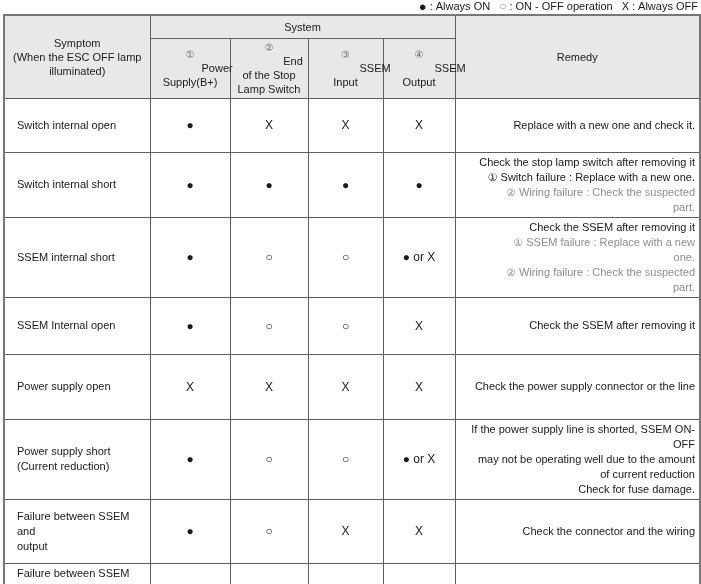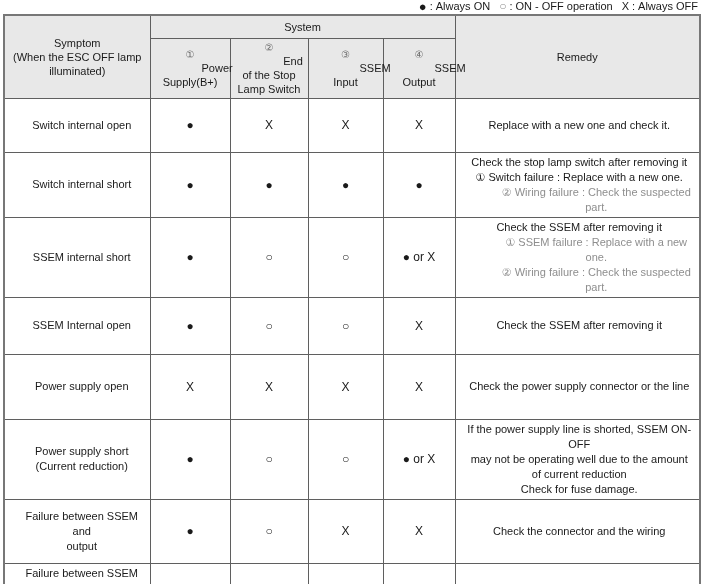--- a/index.html
+++ b/index.html
@@ -43,23 +43,23 @@
   .diag th, .diag td {
     border: 1px solid var(--border);
     font-weight: normal;
     font-size: 11px;
     vertical-align: middle;
     padding: 2px 3px;
   }
   .diag th.hd { background: var(--header_bg); line-height: 14px; }
   .pre { white-space: pre-line; margin-left: 48px; }
   .num { display: block; color: var(--circled_num); font-size: 10px; line-height: 13px; }
-  td.symptom { text-align: center; line-height: 15px; padding-left: 12px; }
+  td.symptom { line-height: 15px; padding-left: 12px; }
   td.sym { text-align: center; font-size: 12px; }
-  td.remedy { text-align: center; padding-left: 8px; padding-right: 4px; line-height: 15px; }
+  td.remedy { text-align: right; padding-left: 8px; padding-right: 4px; line-height: 15px; }
   td.remedy .muted { color: var(--muted_text); margin-left: 34px; }
 </style>
 </head>
 <body>
 
 <div class="page">
 
   <div class="legend">
     <span class="legend-item">
       <span class="lg-sym filled">●</span>

